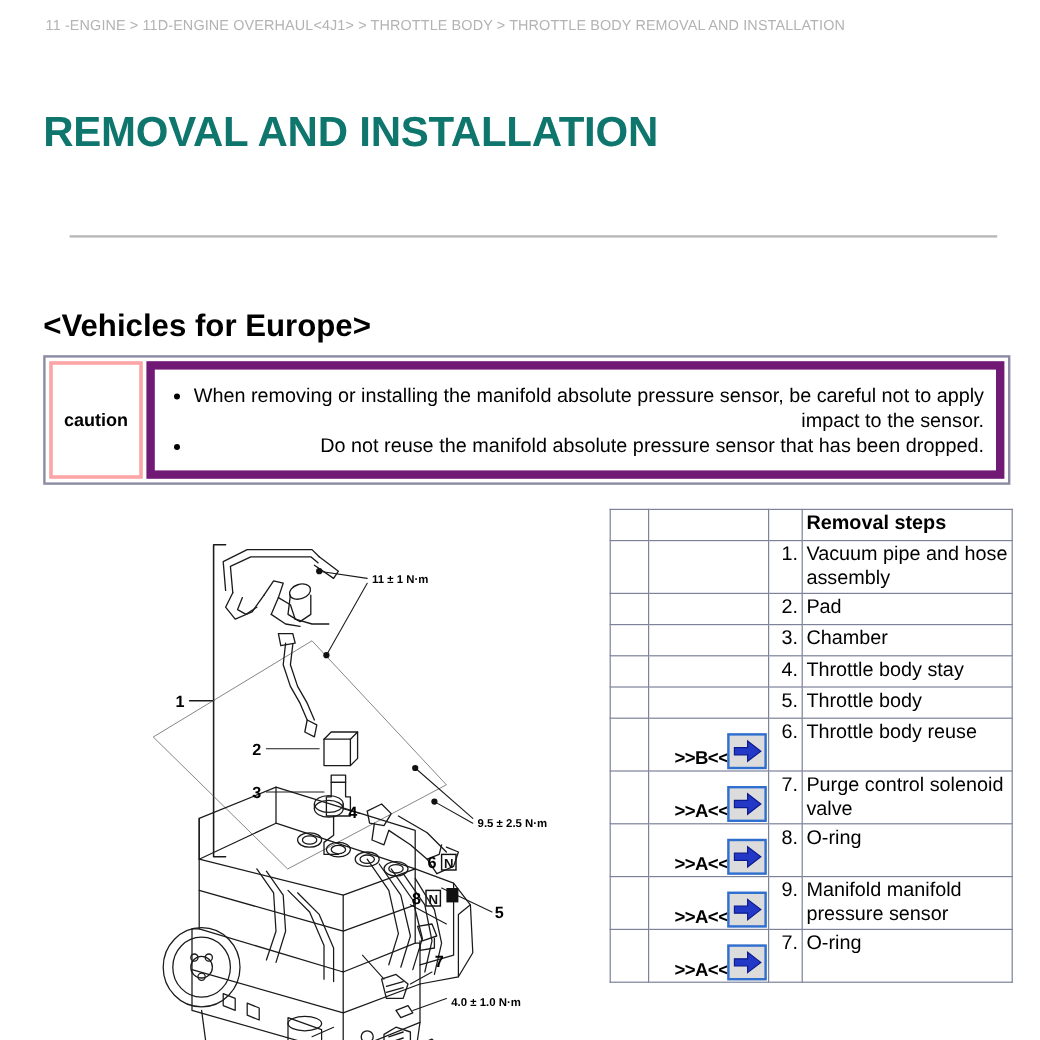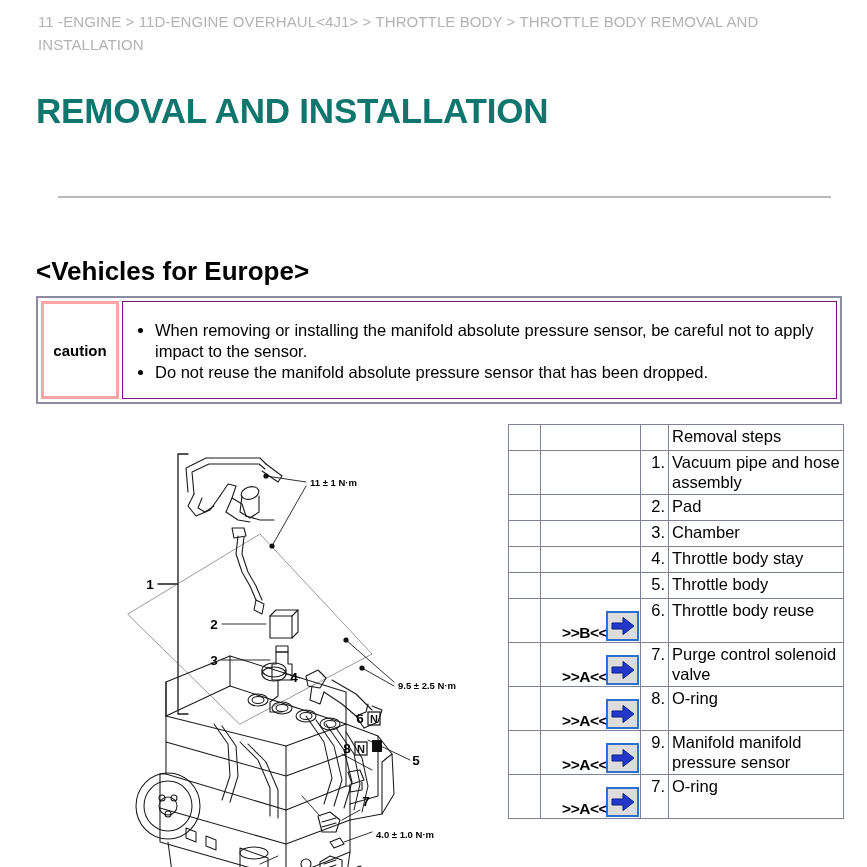--- a/index.html
+++ b/index.html
@@ -9,21 +9,21 @@
     font-family:"Liberation Sans", sans-serif;
     color:#000;
     overflow:hidden;
     position:relative;
   }
   .page{position:absolute;inset:0;}
 
   
   .breadcrumb{
     position:absolute;left:38px;top:10px;width:800px;
-    font-size:15px;line-height:23px;
+    font-size:12px;line-height:23px;
     color:#b3b3b3;
     letter-spacing:.1px;
   }
 
   
   .page-title{
     position:absolute;left:36px;top:66px;
     font-size:35px;line-height:44px;
     font-weight:bold;color:#0f766e;
     letter-spacing:-0.2px;
@@ -52,24 +52,24 @@
   }
   .caution-label{
     width:78px;flex:0 0 78px;
     border:3px solid #fca5a5;
     display:flex;align-items:center;justify-content:center;
     font-size:15px;font-weight:bold;
     box-sizing:border-box;
   }
   .caution-body{
     flex:1;margin-left:3px;
-    border:1px solid #701a75;
+    border:7px solid #701a75;
     box-sizing:border-box;
     padding:8px 10px 6px 10px;
-    display:flex;align-items:center;
+    display:flex;align-items:center;text-align:right;
   }
   .caution-body ul{
     margin:0;padding-left:22px;
     font-size:16.5px;line-height:21px;
   }
   .caution-body li{margin:0;}
 
   
   .diagram{
     position:absolute;left:110px;top:424px;width:400px;height:443px;
@@ -89,21 +89,21 @@
     padding:1px 3px;
     vertical-align:top;
     box-sizing:border-box;
     background:#fff;
   }
   .col-blank{width:32px;}
   .col-mark{width:100px;}
   .col-num{width:28px;text-align:right;padding-right:4px;}
   .col-text{width:175px;}
 
-  .hdr{font-weight:normal;}
+  .hdr{font-weight:bold;}
   td.col-blank,td.col-mark{padding:0;}
 
   .mark-cell{
     position:relative;height:100%;
     display:flex;align-items:flex-end;justify-content:flex-end;
     min-height:26px;
     padding:0 1px 1px 0;
     box-sizing:border-box;
   }
   .mark-text{

